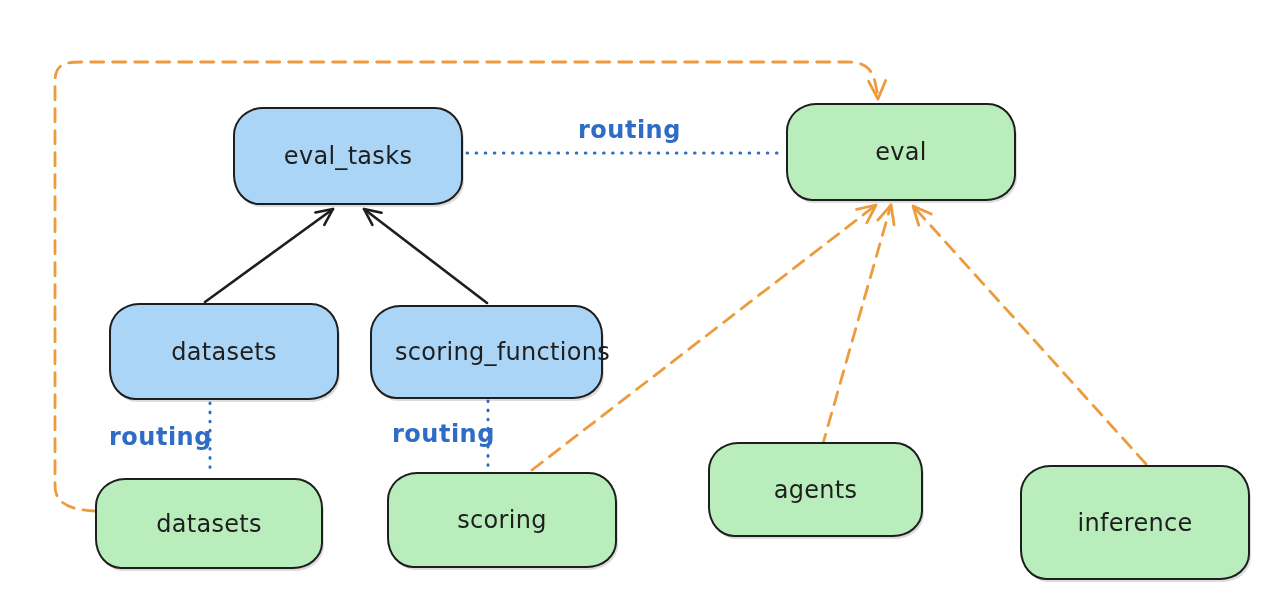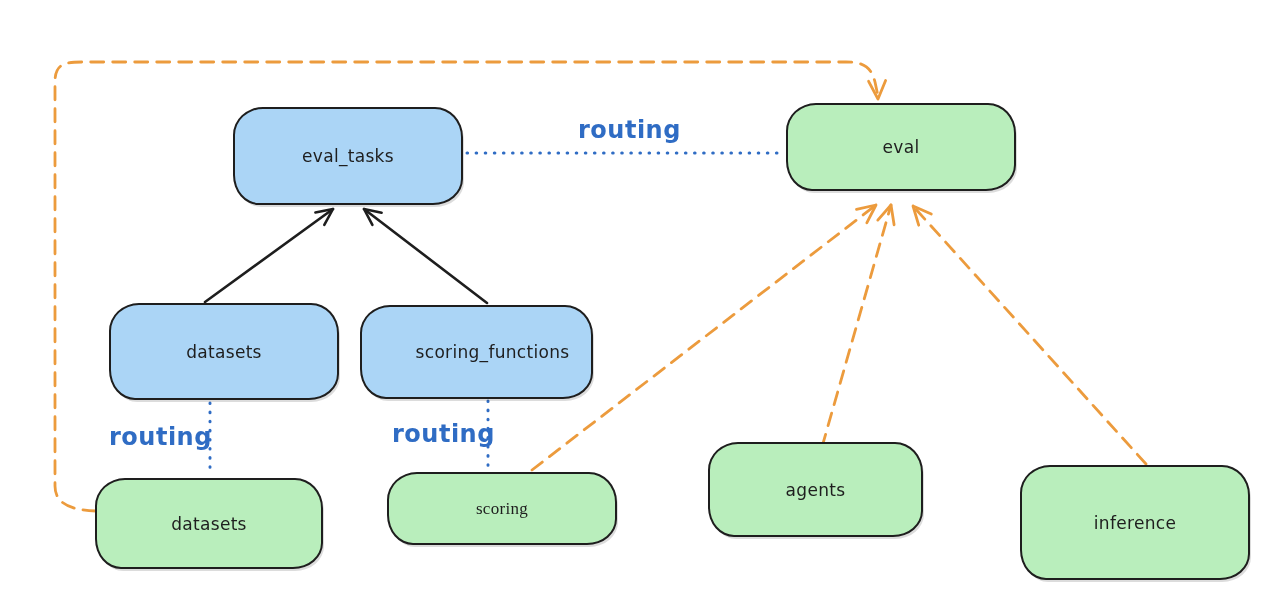--- a/index.html
+++ b/index.html
@@ -40,31 +40,31 @@
   .edge-dashed-head{
     stroke:var(--orange);stroke-width:2.8;fill:none;
     stroke-linecap:round;stroke-linejoin:round;
   }
   .node{
     position:absolute;
     display:flex;align-items:center;justify-content:center;
     border:2.5px solid var(--stroke);
     border-radius:30px 28px 30px 26px / 28px 30px 26px 30px;
     box-shadow:2px 3px 0 -1px rgba(60,60,60,0.18);
-    font-size:17px;color:var(--stroke);
+    font-size:24px;color:var(--stroke);
     letter-spacing:0.3px;
   }
   .node.blue{background:var(--node-blue);}
   .node.green{background:var(--node-green);}
   #n-eval-tasks{left:233px;top:107px;width:230px;height:98px;}
-  #n-eval{left:786px;top:103px;width:230px;height:88px;}
+  #n-eval{left:786px;top:103px;width:230px;height:98px;}
   #n-datasets{left:109px;top:303px;width:230px;height:97px;}
-  #n-scoring-functions{left:360px;top:305px;width:233px;height:94px;padding-left:32px;}
+  #n-scoring-functions{left:370px;top:305px;width:233px;height:94px;padding-left:32px;}
   #n-datasetio{left:95px;top:478px;width:228px;height:91px;}
-  #n-scoring{left:387px;top:472px;width:230px;height:73px;font-family:Liberation Serif, serif;}
+  #n-scoring{left:387px;top:472px;width:230px;height:96px;}
   #n-agents{left:708px;top:442px;width:215px;height:95px;}
   #n-inference{left:1020px;top:465px;width:230px;height:115px;}
   .edge-label{
     position:absolute;
     color:var(--routing-blue);
     font-size:24px;font-weight:600;
     text-align:center;
     letter-spacing:0.5px;
   }
   #el-routing-top{left:578px;top:116px;width:96px;}

